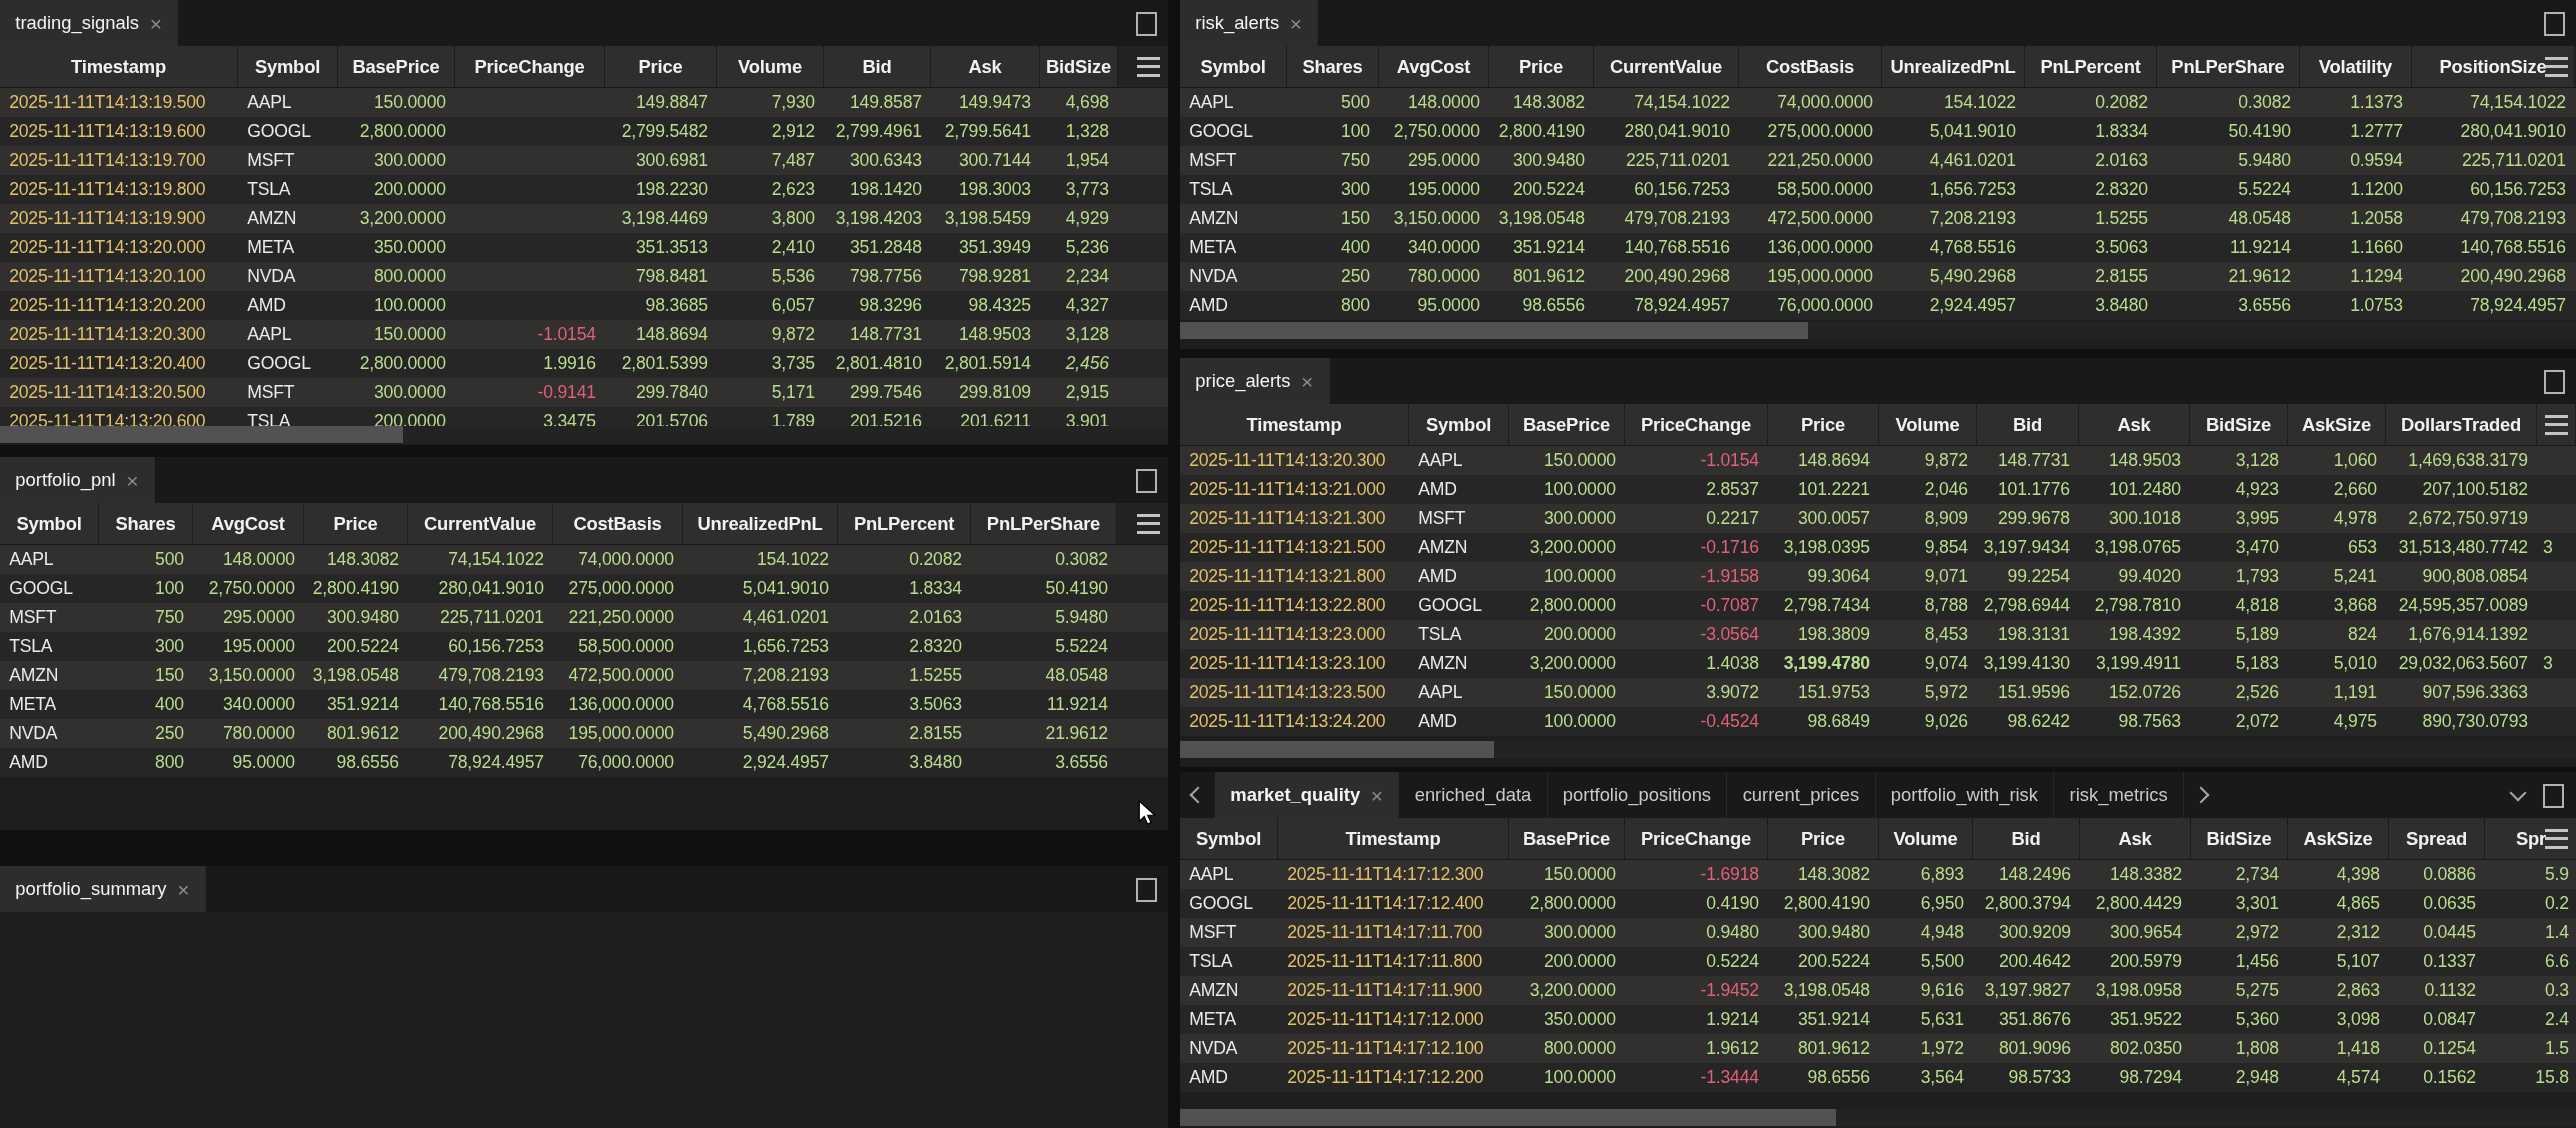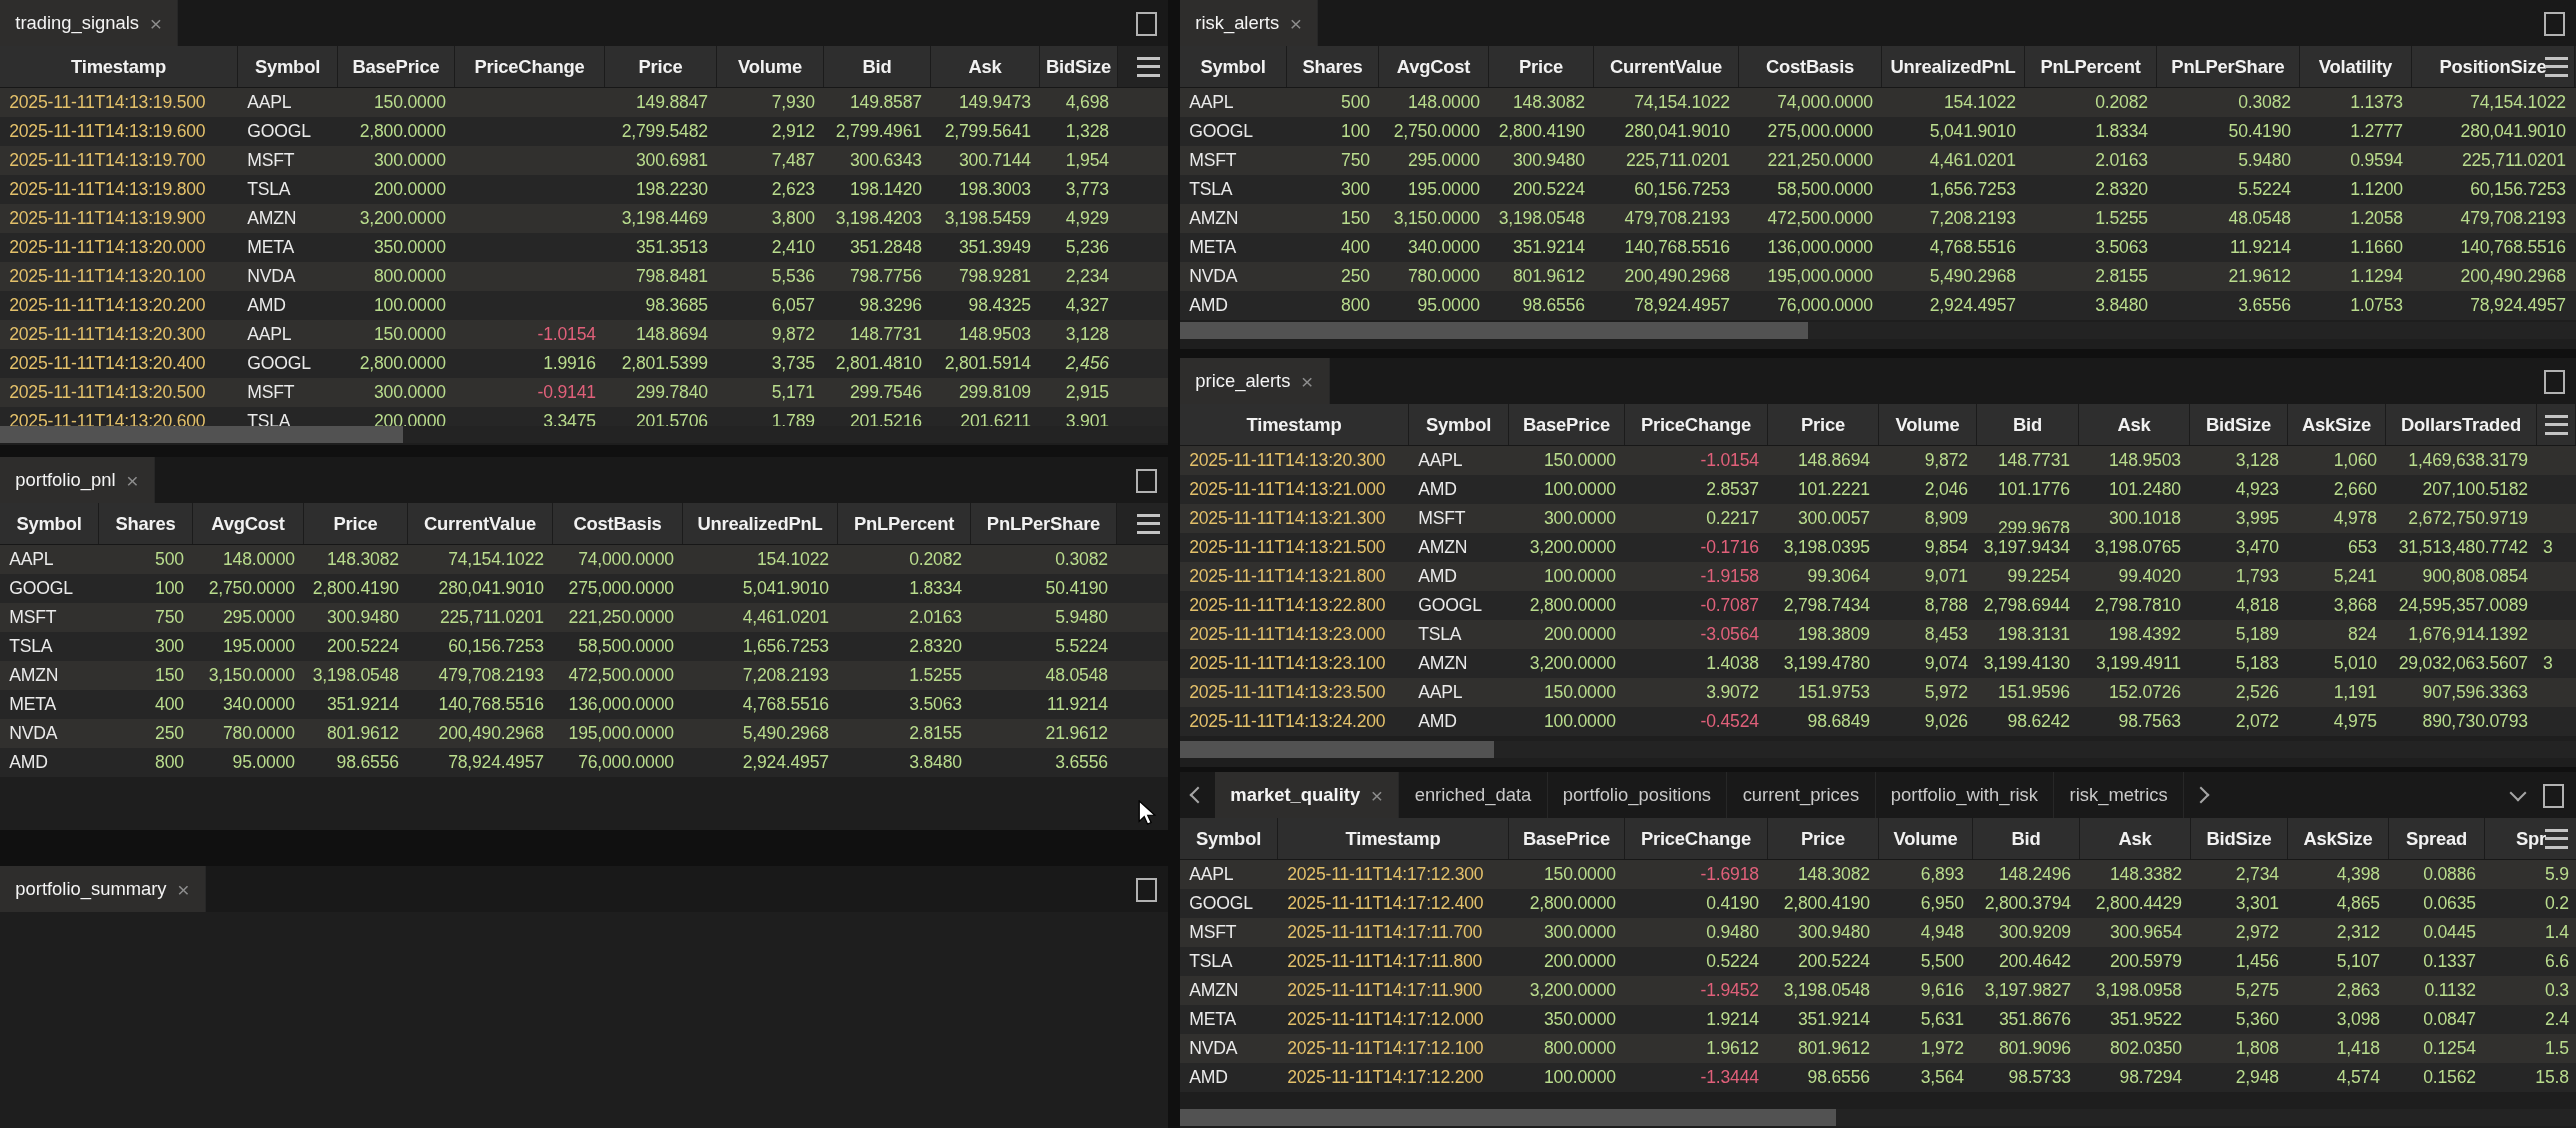--- a/index.html
+++ b/index.html
@@ -560,21 +560,21 @@
         <div class="c num" style="width: 151px;">207,100.5182</div>
         <div class="c num al" style="width: 39px;"></div>
       </div>
       <div class="r odd">
         <div class="c ts" style="width: 229px;">2025-11-11T14:13:21.300</div>
         <div class="c sym" style="width: 100px;">MSFT</div>
         <div class="c num" style="width: 116px;">300.0000</div>
         <div class="c num" style="width: 143px;">0.2217</div>
         <div class="c num" style="width: 111px;">300.0057</div>
         <div class="c num" style="width: 98px;">8,909</div>
-        <div class="c num" style="width: 102px; margin-top: 10px;">299.9678</div>
+        <div class="c num" style="width: 102px;">299.9678</div>
         <div class="c num" style="width: 111px;">300.1018</div>
         <div class="c num" style="width: 98px;">3,995</div>
         <div class="c num" style="width: 98px;">4,978</div>
         <div class="c num" style="width: 151px;">2,672,750.9719</div>
         <div class="c num al" style="width: 39px;"></div>
       </div>
       <div class="r even">
         <div class="c ts" style="width: 229px;">2025-11-11T14:13:21.500</div>
         <div class="c sym" style="width: 100px;">AMZN</div>
         <div class="c num" style="width: 116px;">3,200.0000</div>
@@ -628,21 +628,21 @@
         <div class="c num" style="width: 98px;">5,189</div>
         <div class="c num" style="width: 98px;">824</div>
         <div class="c num" style="width: 151px;">1,676,914.1392</div>
         <div class="c num al" style="width: 39px;"></div>
       </div>
       <div class="r even">
         <div class="c ts" style="width: 229px;">2025-11-11T14:13:23.100</div>
         <div class="c sym" style="width: 100px;">AMZN</div>
         <div class="c num" style="width: 116px;">3,200.0000</div>
         <div class="c num" style="width: 143px;">1.4038</div>
-        <div class="c num" style="width: 111px;">3,199.4780</div>
+        <div class="c num" style="width: 111px; font-weight: bold;">3,199.4780</div>
         <div class="c num" style="width: 98px;">9,074</div>
         <div class="c num" style="width: 102px;">3,199.4130</div>
         <div class="c num" style="width: 111px;">3,199.4911</div>
         <div class="c num" style="width: 98px;">5,183</div>
         <div class="c num" style="width: 98px;">5,010</div>
         <div class="c num" style="width: 151px;">29,032,063.5607</div>
         <div class="c num al" style="width: 39px;">3</div>
       </div>
       <div class="r odd">
         <div class="c ts" style="width: 229px;">2025-11-11T14:13:23.500</div>

